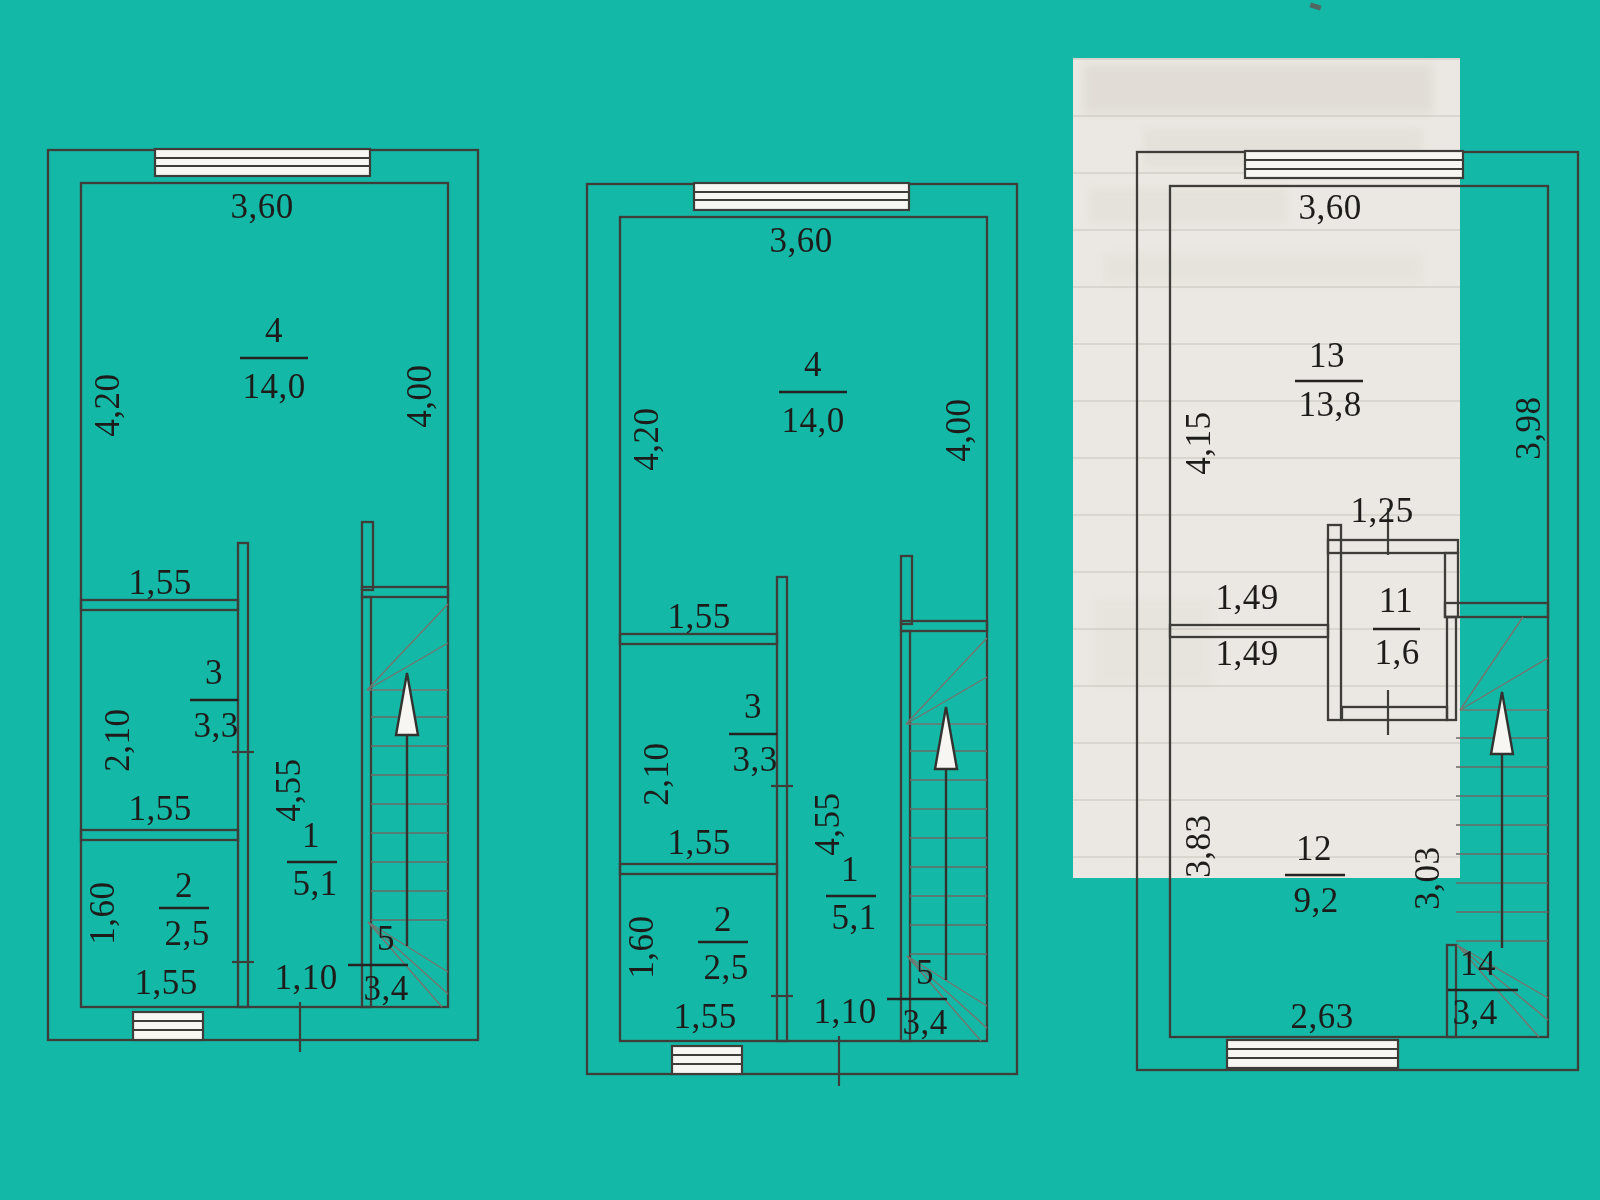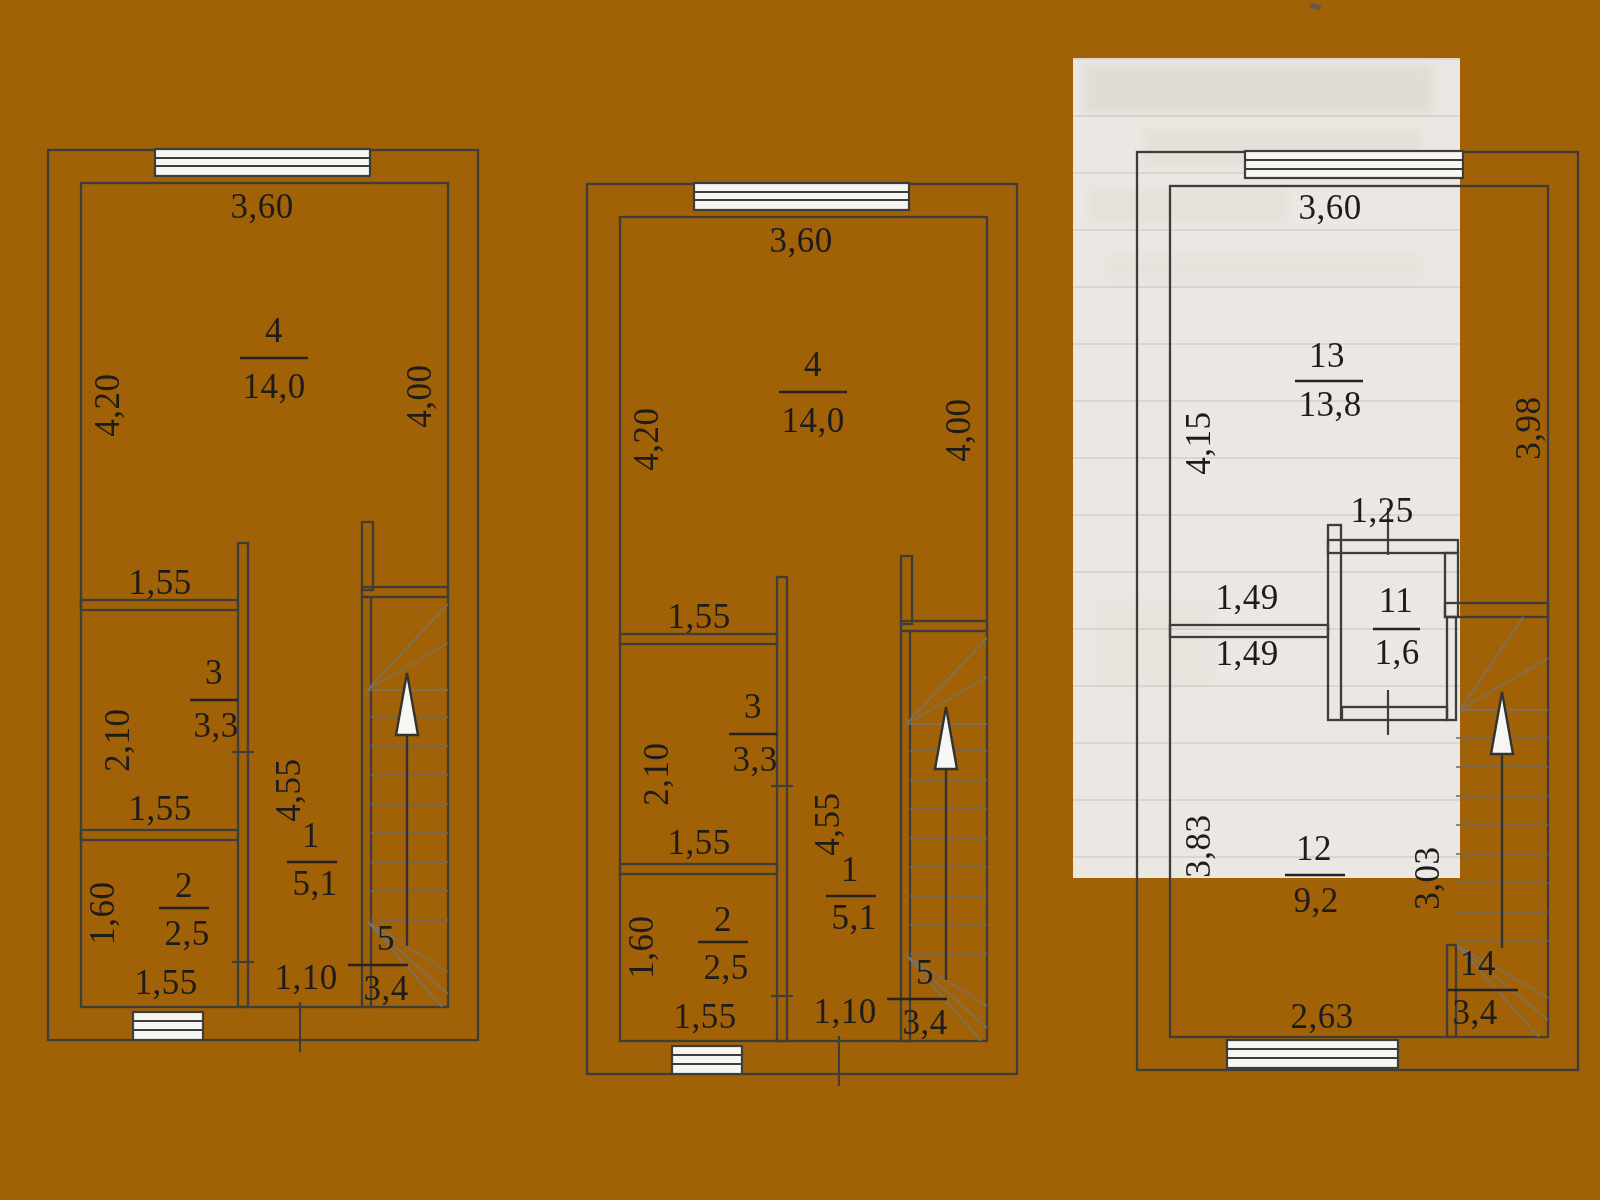--- a/index.html
+++ b/index.html
@@ -1,17 +1,17 @@
 <!DOCTYPE html>
 <html><head>
 <meta charset="utf-8">
 <style>
   html,body{margin:0;padding:0;}
   body{width:1600px;height:1200px;overflow:hidden;background:#f7f6f3;}
-  .canvas{position:relative;width:1600px;height:1200px;background:#a16207;}
+  .canvas{position:relative;width:1600px;height:1200px;background:#14b8a6;}
   .scan-band{position:absolute;left:1073px;top:58px;width:387px;height:820px;
     background:#ebe8e3;
     background-image:repeating-linear-gradient(180deg, rgba(110,104,92,0.14) 0px, rgba(110,104,92,0.14) 2px, rgba(0,0,0,0) 2px, rgba(0,0,0,0) 57px);}
   .smudge{position:absolute;background:#b5ae9f;filter:blur(4px);}
   .mark{position:absolute;left:1310px;top:4px;width:11px;height:5px;background:#5a5955;transform:rotate(18deg);opacity:.85;}
   svg.plan{position:absolute;overflow:visible;}
   .wall{fill:none;stroke:#3e3d3a;stroke-width:2.3;}
   .winrect{fill:#f7f6f3;stroke:#3e3d3a;stroke-width:2.2;}
   .winline{stroke:#3e3d3a;stroke-width:1.8;fill:none;}
   .tread{stroke:#6b6a66;stroke-width:1.5;fill:none;}

